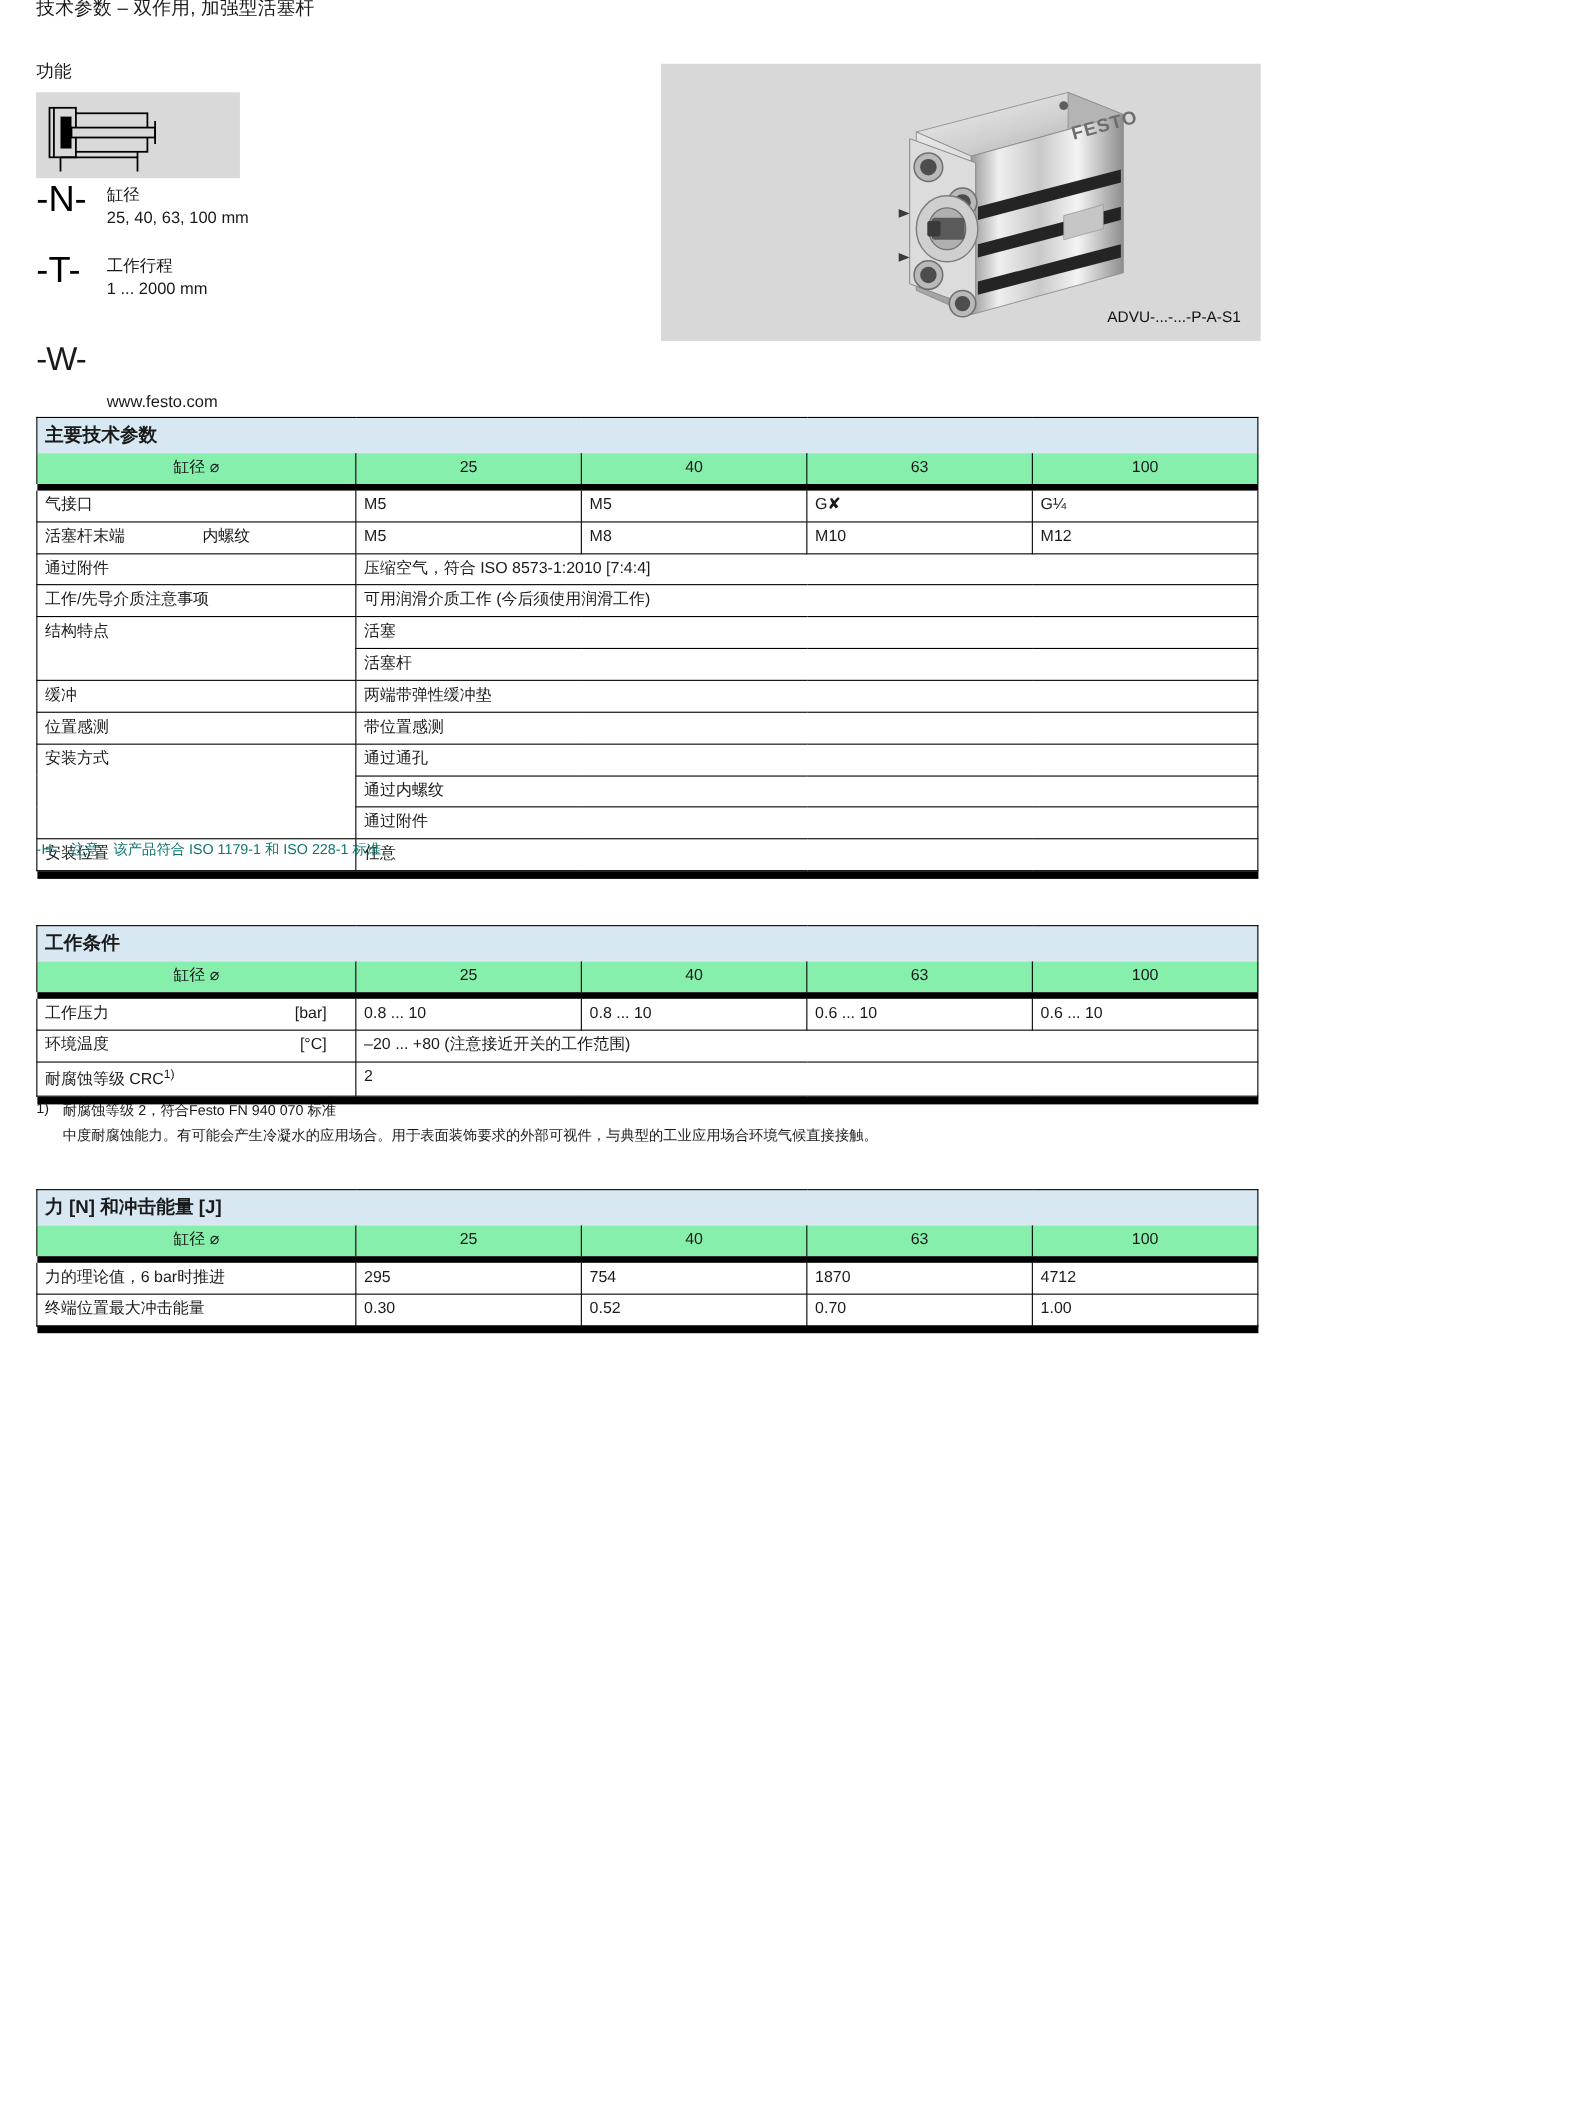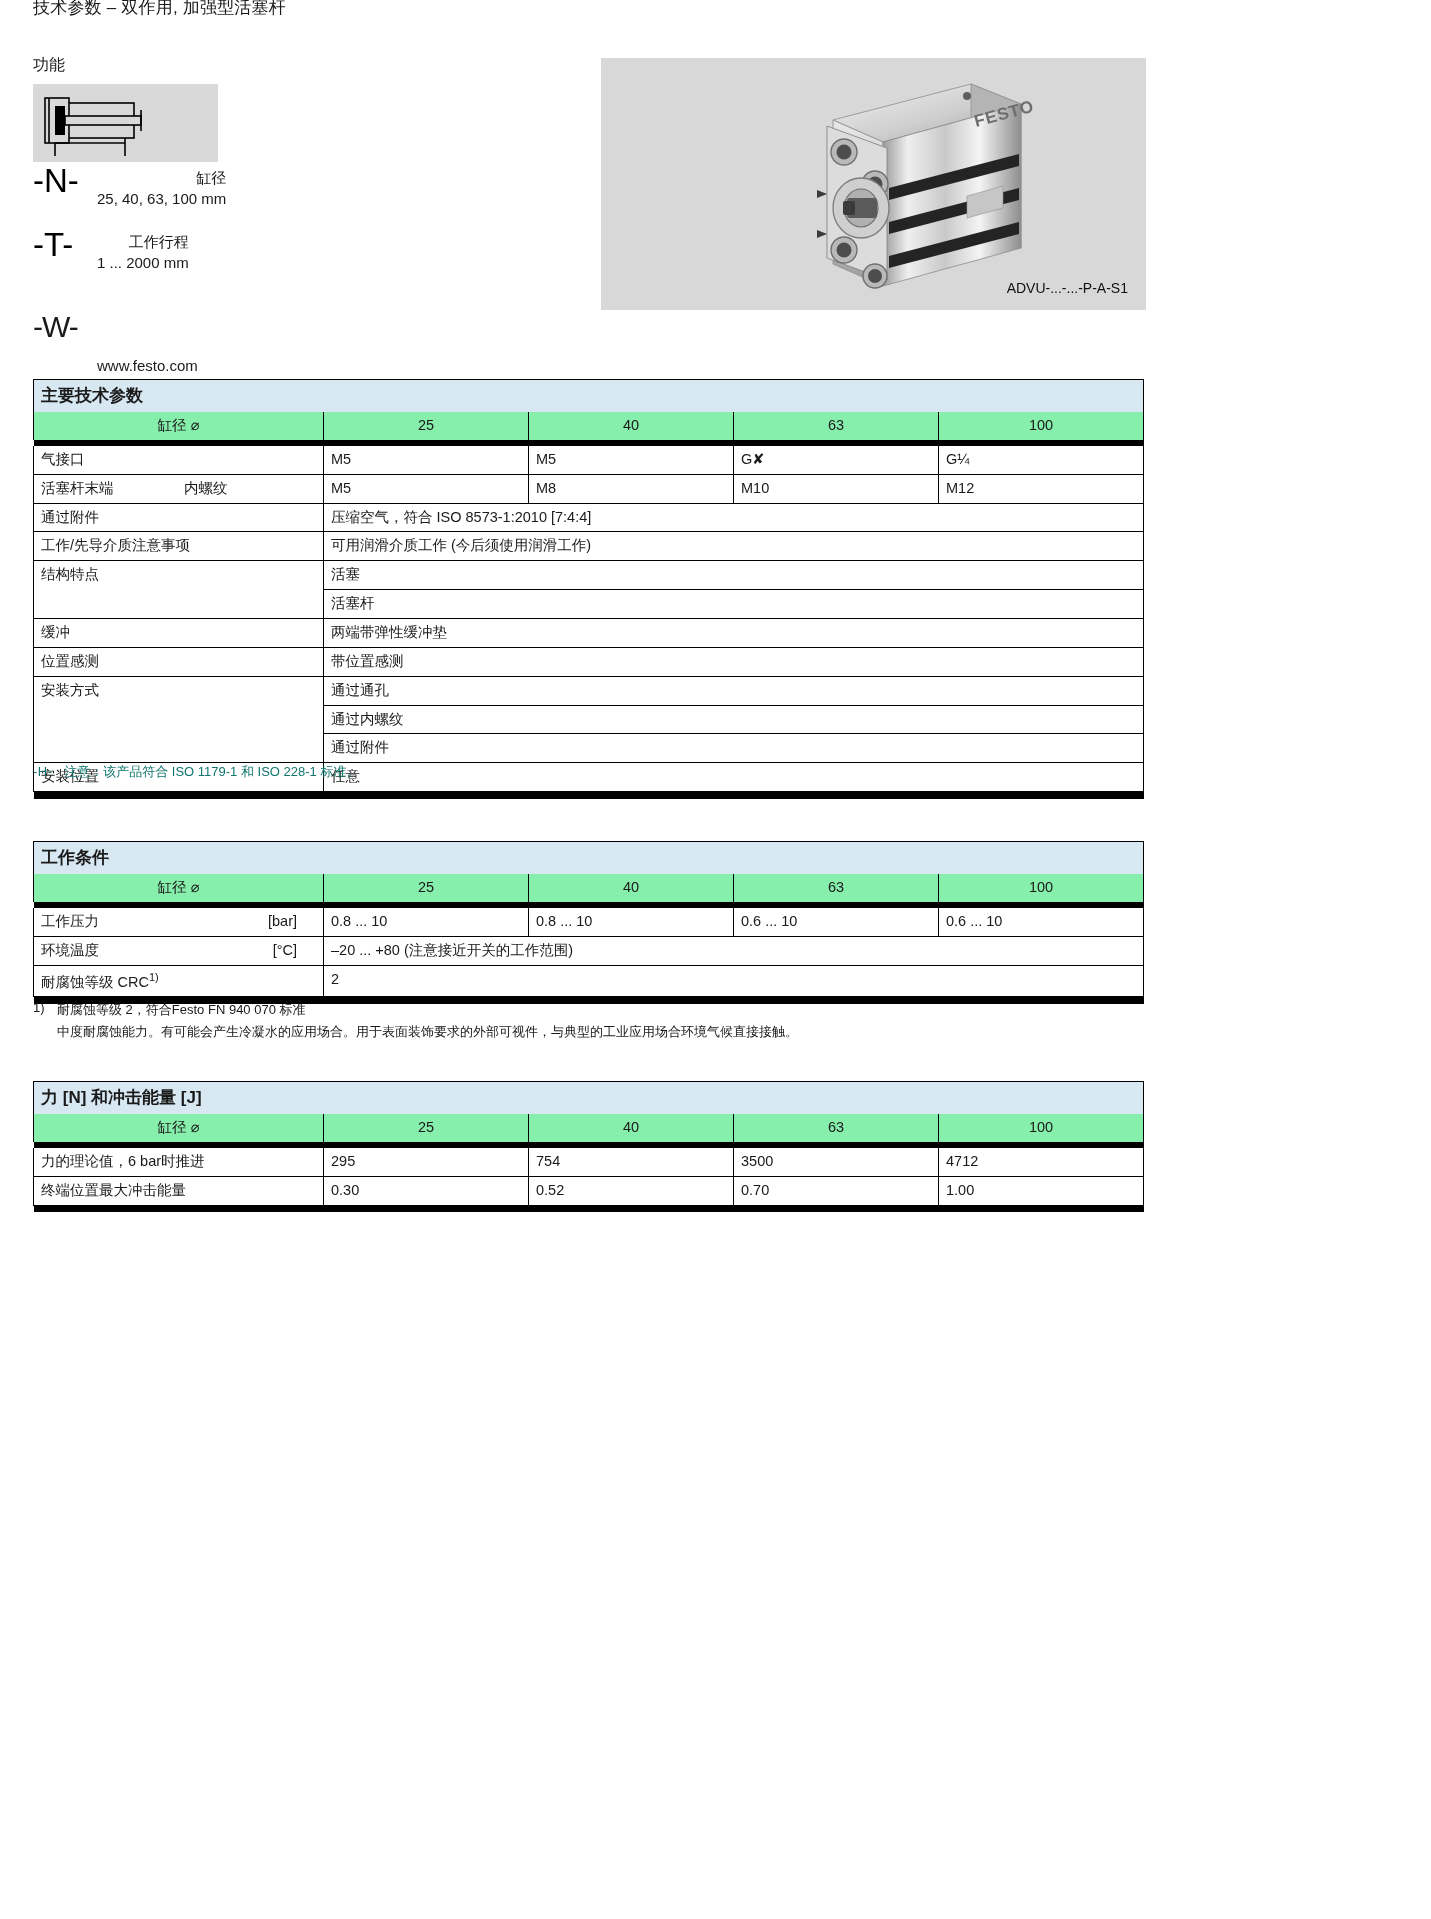--- a/index.html
+++ b/index.html
@@ -48,21 +48,21 @@
     position: absolute;
     left: 0; top: 0;
     width: 62px;
     text-align: left;
     font-size: 33px;
     font-weight: 400;
     line-height: 1;
     color: #000;
     font-family: "Liberation Sans", sans-serif;
   }
-  .feature-body { position: absolute; left: 64px; top: 4px; text-align: right; }
+  .feature-body { position: absolute; left: 64px; top: 4px; }
   .feature-name { font-size: 15px; color: #1a1a1a; line-height: 1.35; }
   .feature-val  { font-size: 15px; color: #1a1a1a; line-height: 1.45; white-space: nowrap; }
 
   .w-glyph {
     position: absolute;
     left: 33px; top: 312px;
     font-size: 30px; line-height: 1;
     letter-spacing: -1px;
   }
   .w-link {
@@ -455,21 +455,21 @@
         <td>100</td>
       </tr>
       <tr class="thickline">
           <td colspan="5"></td>
         </tr>
 
       <tr>
         <td>力的理论值，6 bar时推进</td>
         <td>295</td>
         <td>754</td>
-        <td>3500</td>
+        <td>1870</td>
         <td>4712</td>
       </tr>
       <tr>
         <td>终端位置最大冲击能量</td>
         <td>0.30</td>
         <td>0.52</td>
         <td>0.70</td>
         <td>1.00</td>
       </tr>
       <tr class="bottomline">

